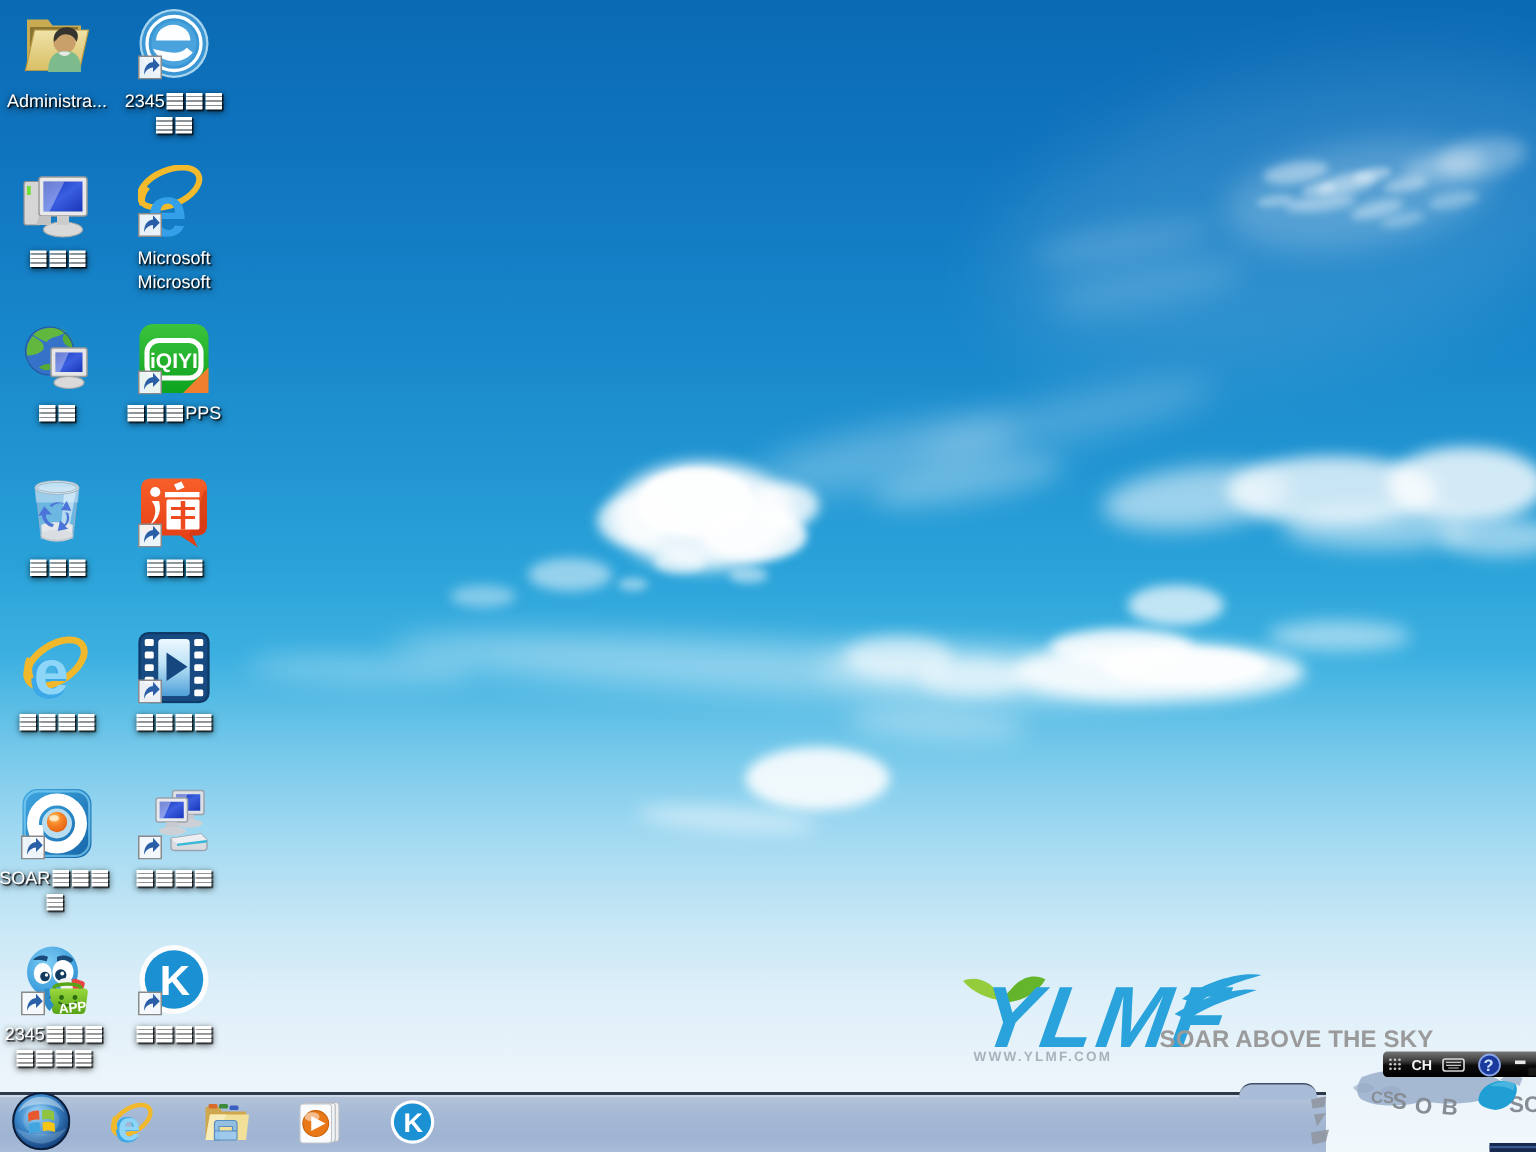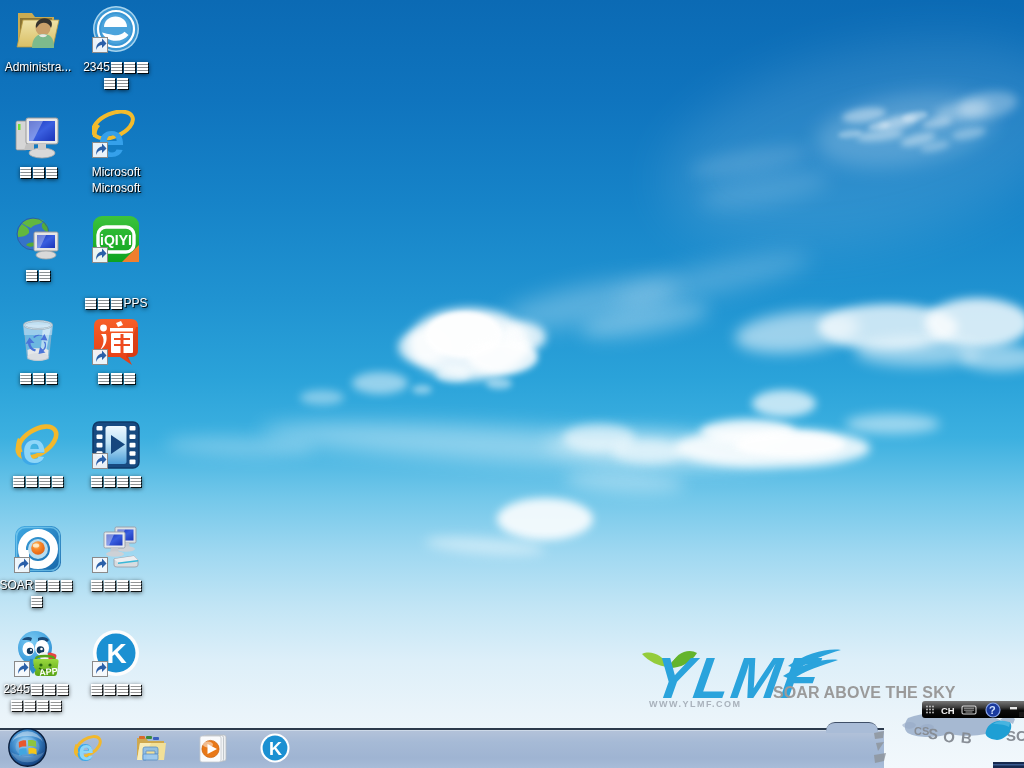--- a/index.html
+++ b/index.html
@@ -181,21 +181,21 @@
         <stop offset="0" stop-color="#3cc33c"></stop>
         <stop offset="1" stop-color="#0da21f"></stop>
       </linearGradient>
     </defs>
 <rect x="1" y="1" width="46" height="46" rx="9" fill="url(#grn)"></rect>
 <rect x="6" y="12" width="36" height="25" rx="8" fill="none" stroke="#fff" stroke-width="3.4"></rect>
 <path d="M30,47 L47,30 L47,47 Z" fill="#f08030"></path>
 <path d="M32,46 L46,32 L46,46 Z" fill="#ef7e2e"></path>
 <text x="8" y="30" font-family="Liberation Sans" font-weight="bold" font-size="14" fill="#fff">iQIYI</text>
 </svg>
-<div class="lbl" style="left:68px;top:267px;margin-top:28px;">
+<div class="lbl" style="left:68px;top:267px;">
     <div class="lrow">
       <span class="cj"></span>
       <span class="cj"></span>
       <span class="cj"></span>
       <span>PPS</span>
     </div>
   </div>
 
 <svg class="ic" style="left:14px;top:318px;">
 <path d="M10,7 L38,7 L34.5,41 L13.5,41 Z" fill="rgba(165,205,235,.55)" stroke="#8fb2cc" stroke-width="0.8"></path>

